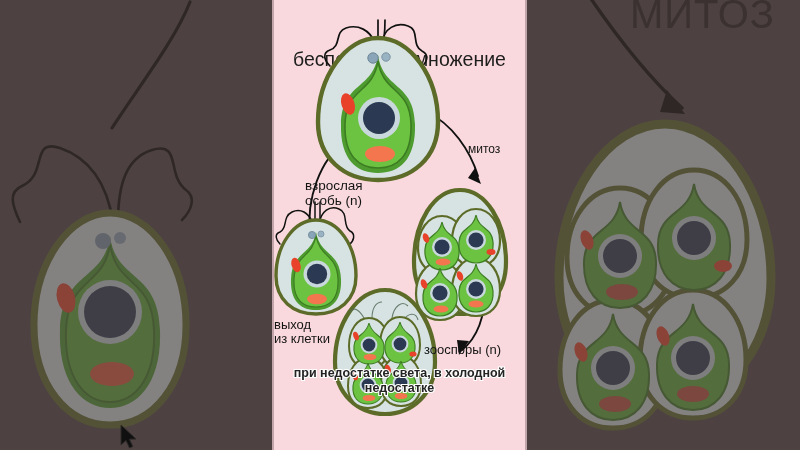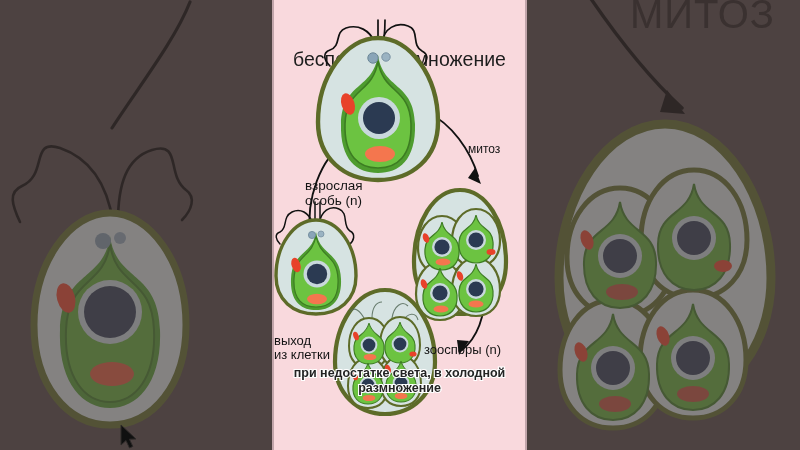--- a/index.html
+++ b/index.html
@@ -72,21 +72,21 @@
   .lbl {
     position: absolute;
     color: #141414;
     line-height: 1.1;
     text-align: left;
     white-space: pre-line;
   }
   .lbl-adult   { left: 33px;  top: 179px; width: 118px; font-size: 13.5px; }
   .lbl-mitoz   { left: 196px; top: 143px; width: 70px;  font-size: 12px; text-align:left;}
   .lbl-zoo     { left: 152px; top: 343px; width: 110px; font-size: 13px; text-align:left;}
-  .lbl-exit    { left: 2px;   top: 318px; width: 98px;  font-size: 13px; margin-top: 16px; }
+  .lbl-exit    { left: 2px;   top: 318px; width: 98px;  font-size: 13px; }
 
   .caption {
     position: absolute;
     left: 0;
     top: 366px;
     width: 255px;
     text-align: center;
     font-size: 12.5px;
     font-weight: bold;
     color: #232323;
@@ -326,21 +326,21 @@
 
     <div class="lbl lbl-adult">взрослая
 особь (n)</div>
     <div class="lbl lbl-mitoz">митоз</div>
     <div class="lbl lbl-zoo">зооспоры (n)</div>
     <div class="lbl lbl-exit">выход
 из клетки</div>
 
     <div class="caption">
       <span>при недостатке света, в холодной</span><br>
-      <span>размножение</span>
+      <span>недостатке</span>
     </div>
   </div>
 
   <svg class="cursor" width="20" height="26" viewBox="0 0 20 26">
     <path d="M2 1 L2 21 L7 16.5 L10.5 24 L13.8 22.4 L10.4 15.2 L17 15 Z" fill="#101010" stroke="#2e2a29" stroke-width="1"></path>
   </svg>
 
 </div>
 
 </body></html>

